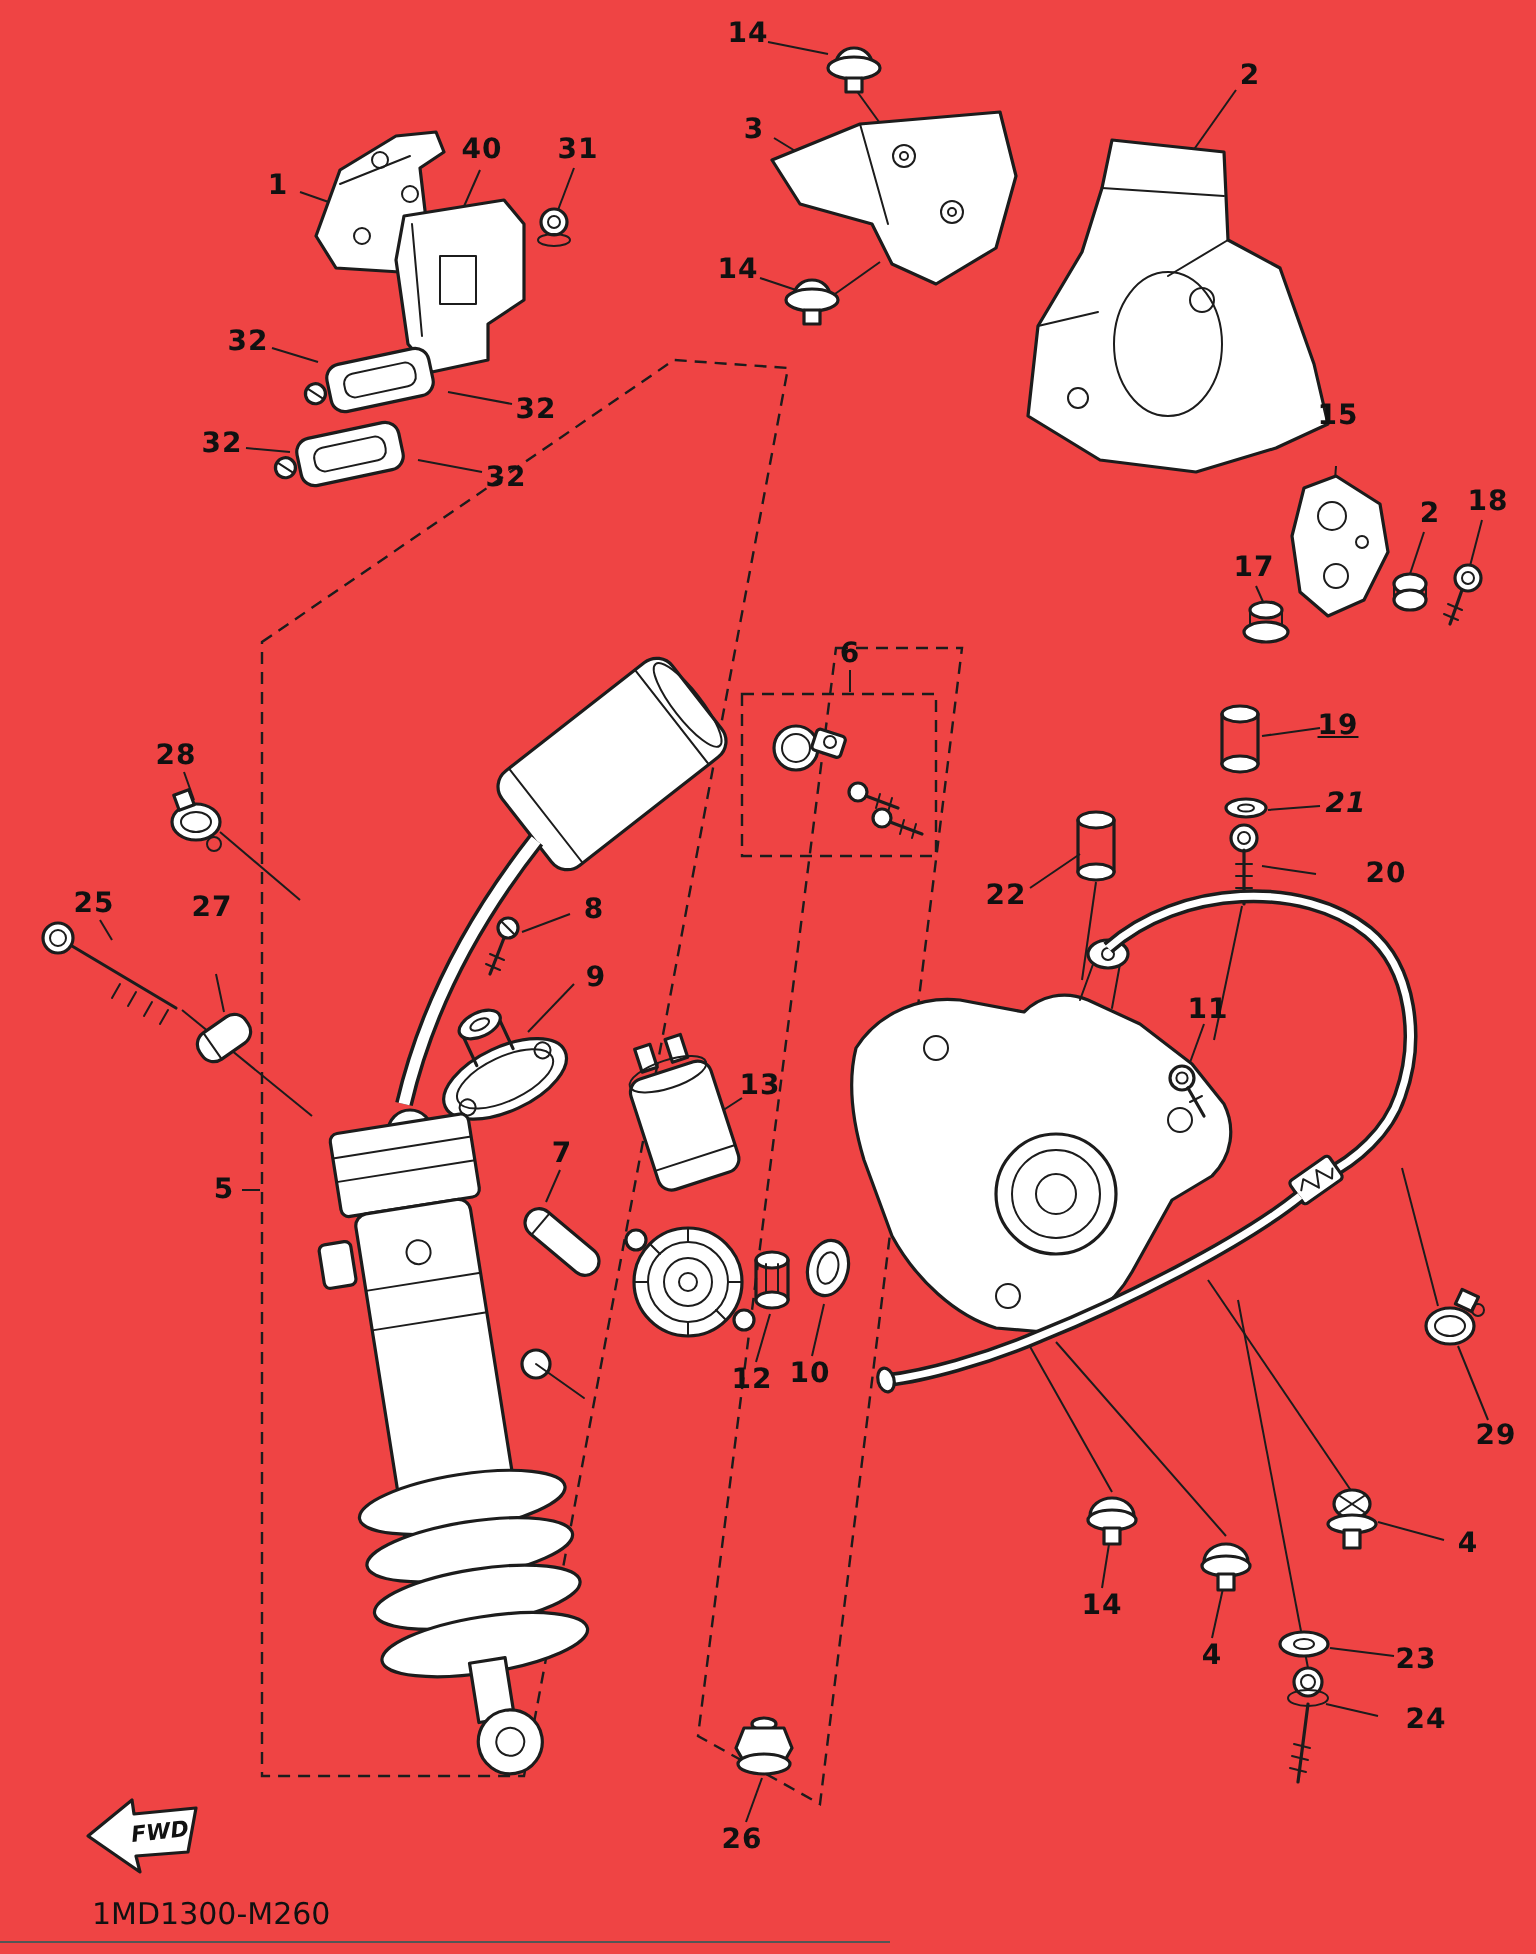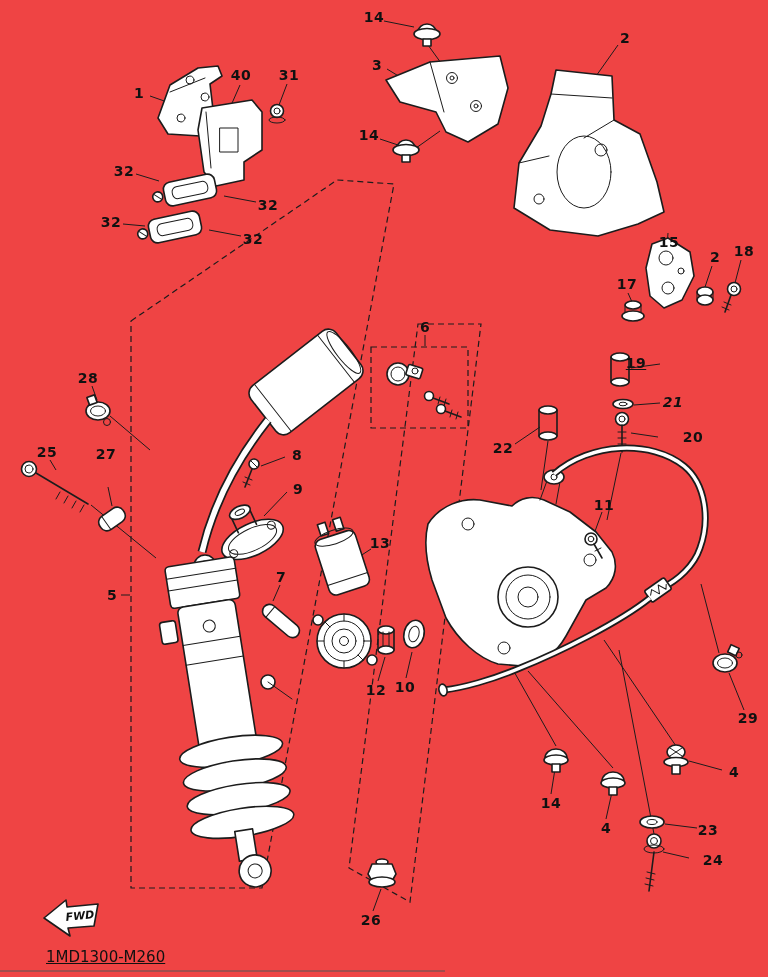--- a/index.html
+++ b/index.html
@@ -14,21 +14,21 @@
     position:absolute; transform:translate(-50%,-50%);
     font:700 14px "DejaVu Sans","Liberation Sans",sans-serif; color:#111;
     letter-spacing:0.5px; white-space:nowrap;
   }
   .fwd-text {
     position:absolute; left:80px; top:916px; transform:translate(-50%,-50%) rotate(-6deg);
     font:700 italic 11px "DejaVu Sans","Liberation Sans",sans-serif; color:#111;
   }
   .diagram-code {
     position:absolute; left:46px; top:948px;
-    font:400 15px "DejaVu Sans","Liberation Sans",sans-serif; color:#111;text-decoration:underline;
+    font:400 15px "DejaVu Sans","Liberation Sans",sans-serif; color:#111;
   }
   
   .ln   { stroke:#1c1c1c; stroke-width:1.6; fill:none; stroke-linecap:round; stroke-linejoin:round; }
   .thin { stroke-width:1; }
   .w    { fill:#ffffff; }
   .leader { stroke:#1c1c1c; stroke-width:1; fill:none; }
   .dash { stroke:#1c1c1c; stroke-width:1.2; fill:none; stroke-dasharray:6 4; }
 </style>
 </head>
 <body>
@@ -438,26 +438,26 @@
       <div class="callout" style="left: 625px; top: 38px;">2</div>
       <div class="callout" style="left: 377px; top: 65px;">3</div>
       <div class="callout" style="left: 139px; top: 93px;">1</div>
       <div class="callout" style="left: 241px; top: 75px;">40</div>
       <div class="callout" style="left: 289px; top: 75px;">31</div>
       <div class="callout" style="left: 369px; top: 135px;">14</div>
       <div class="callout" style="left: 124px; top: 171px;">32</div>
       <div class="callout" style="left: 268px; top: 205px;">32</div>
       <div class="callout" style="left: 111px; top: 222px;">32</div>
       <div class="callout" style="left: 253px; top: 239px;">32</div>
-      <div class="callout" style="left: 669px; top: 242px; text-align: right;">15</div>
+      <div class="callout" style="left: 669px; top: 208px; text-align: right;">15</div>
       <div class="callout" style="left: 715px; top: 257px;">2</div>
       <div class="callout" style="left: 744px; top: 251px;">18</div>
       <div class="callout" style="left: 627px; top: 284px;">17</div>
       <div class="callout" style="left: 425px; top: 327px;">6</div>
-      <div class="callout" style="left: 636px; top: 363px; text-decoration: underline;">19</div>
+      <div class="callout" style="left: 669px; top: 363px; text-decoration: underline;">19</div>
       <div class="callout" style="left: 673px; top: 402px; font-style: italic;">21</div>
       <div class="callout" style="left: 88px; top: 378px;">28</div>
       <div class="callout" style="left: 671px; top: 437px; margin-left: 22px;">20</div>
       <div class="callout" style="left: 503px; top: 448px;">22</div>
       <div class="callout" style="left: 47px; top: 452px;">25</div>
       <div class="callout" style="left: 297px; top: 455px;">8</div>
       <div class="callout" style="left: 106px; top: 454px; text-align: center;">27</div>
       <div class="callout" style="left: 298px; top: 489px;">9</div>
       <div class="callout" style="left: 604px; top: 505px;">11</div>
       <div class="callout" style="left: 380px; top: 543px;">13</div>

